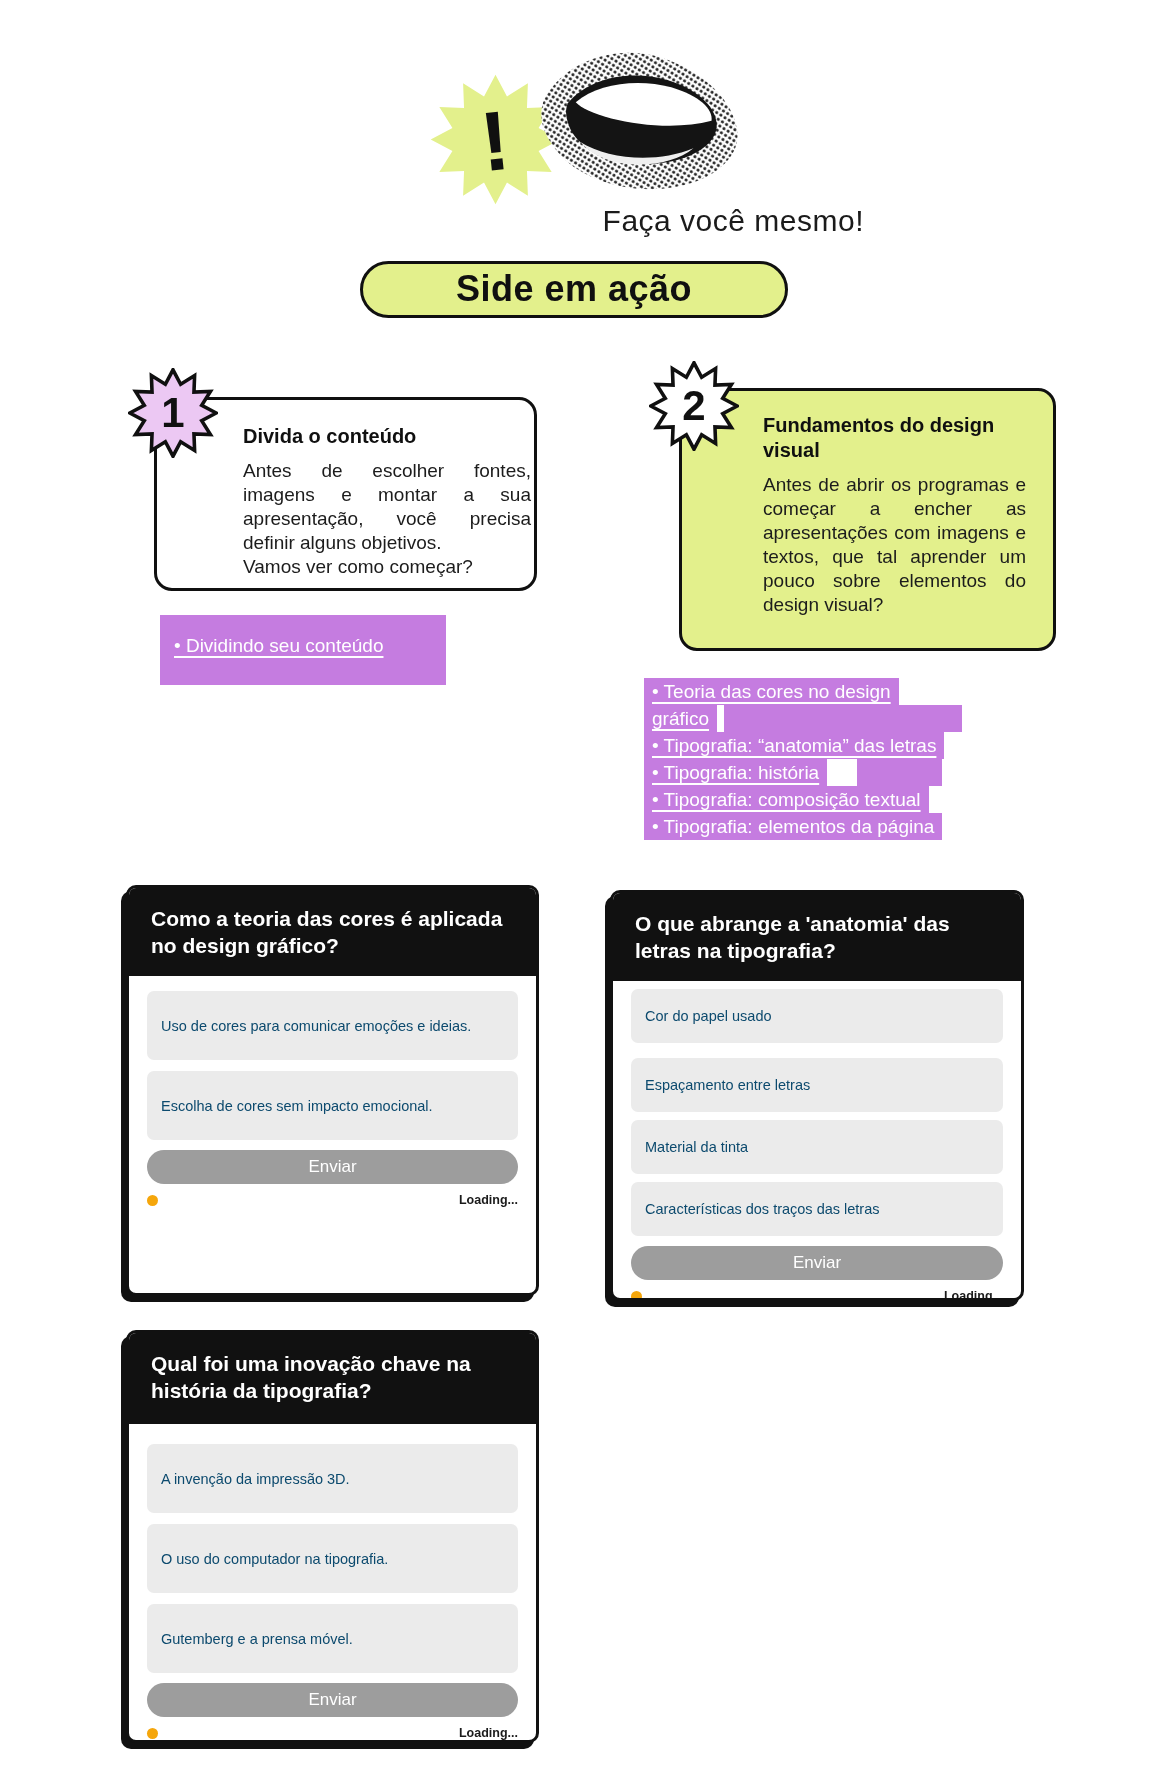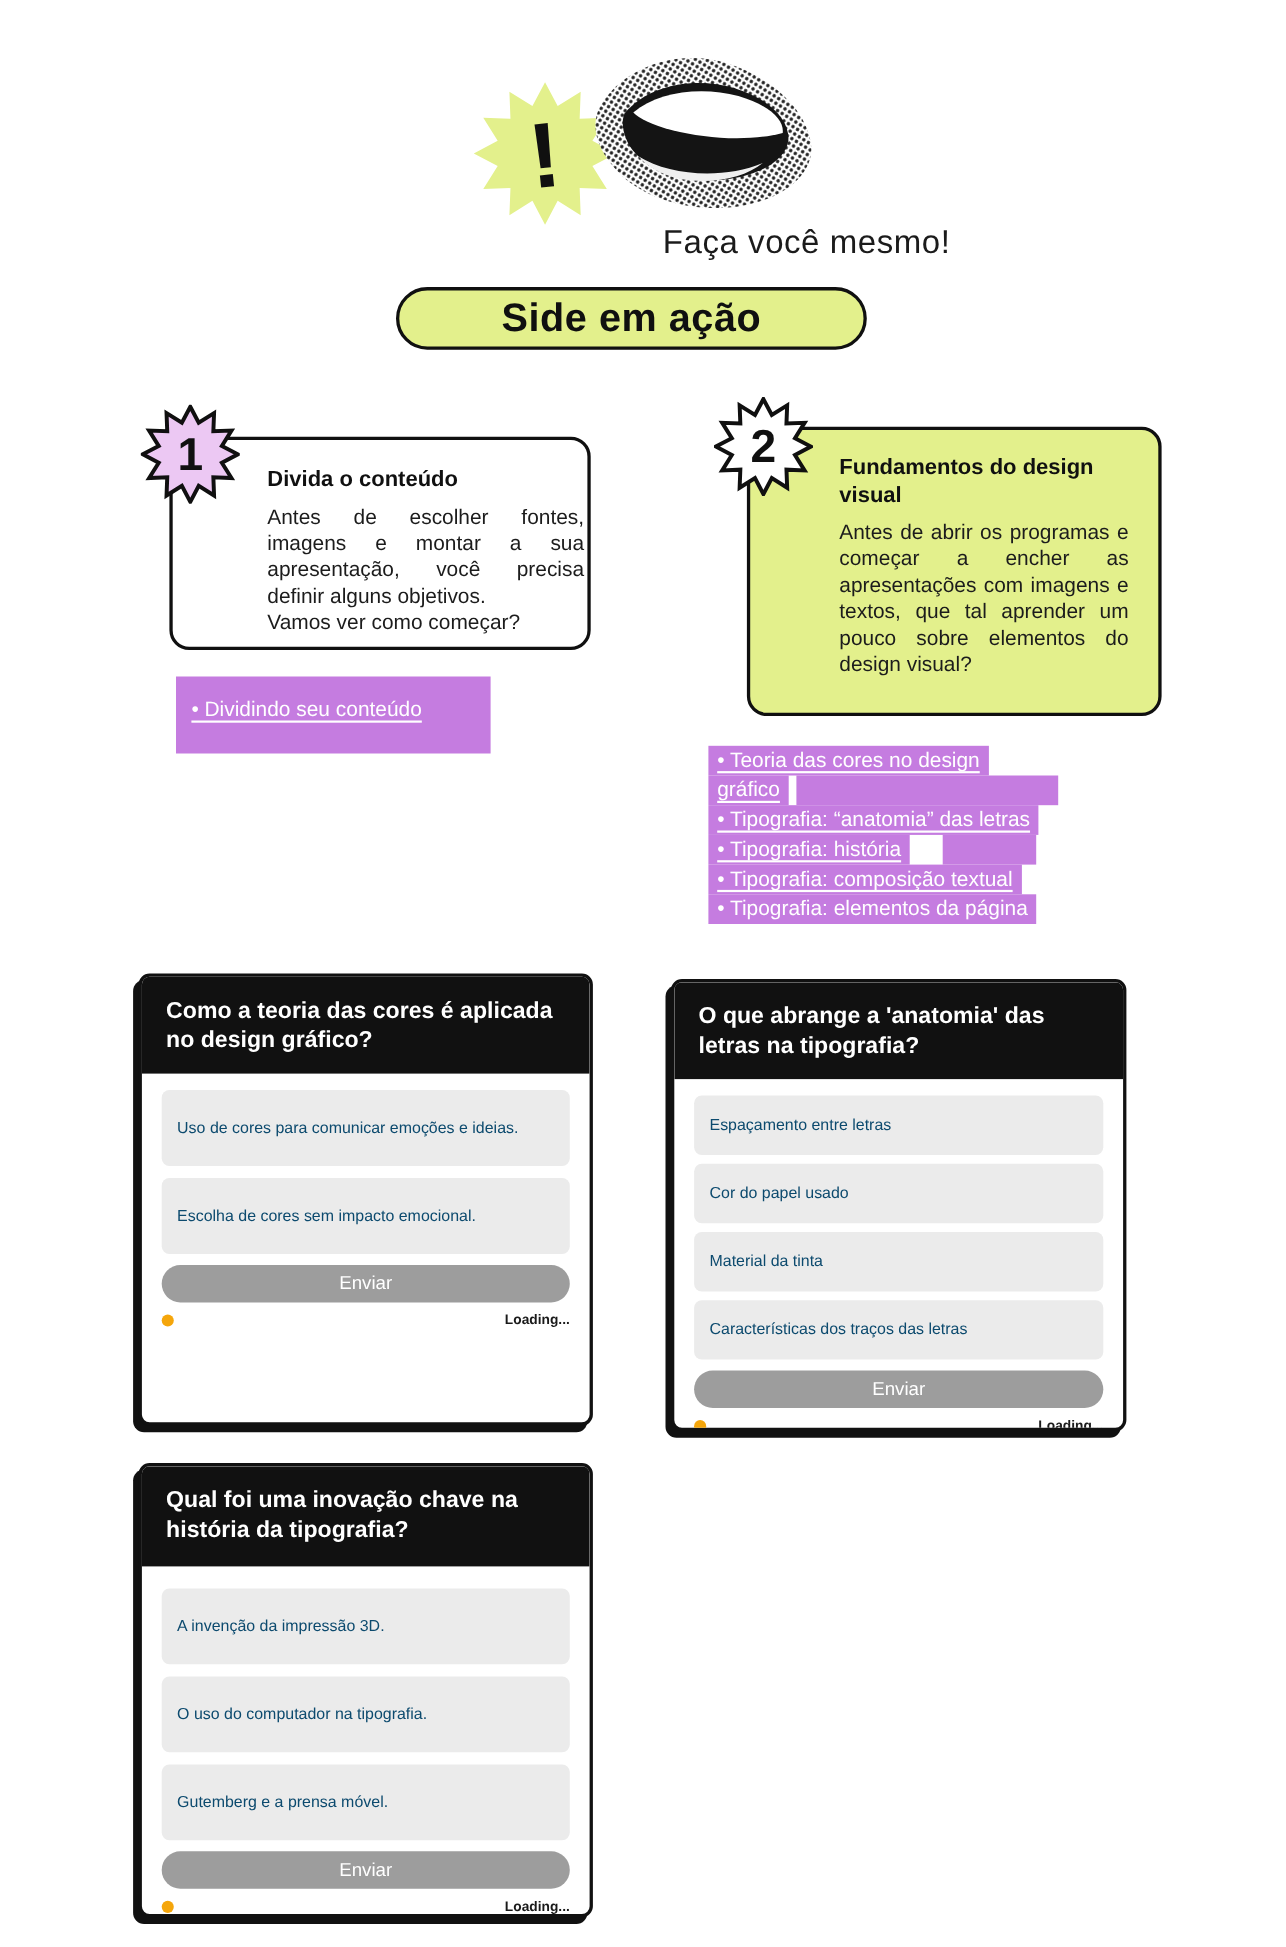--- a/index.html
+++ b/index.html
@@ -184,22 +184,22 @@
       <div class="loading">
         <span class="dot"></span>
         <span>Loading...</span>
       </div>
     </div>
   </div>
 
   <div class="quiz qb">
     <div class="qhead">O que abrange a 'anatomia' das letras na tipografia?</div>
     <div class="qbody">
+      <div class="opt short">Cor do papel usado</div>
       <div class="opt short first-b">Espaçamento entre letras</div>
-      <div class="opt short">Cor do papel usado</div>
       <div class="opt short">Material da tinta</div>
       <div class="opt short">Características dos traços das letras</div>
       <button class="enviar">Enviar</button>
       <div class="loading">
         <span class="dot"></span>
         <span>Loading...</span>
       </div>
     </div>
   </div>
 

